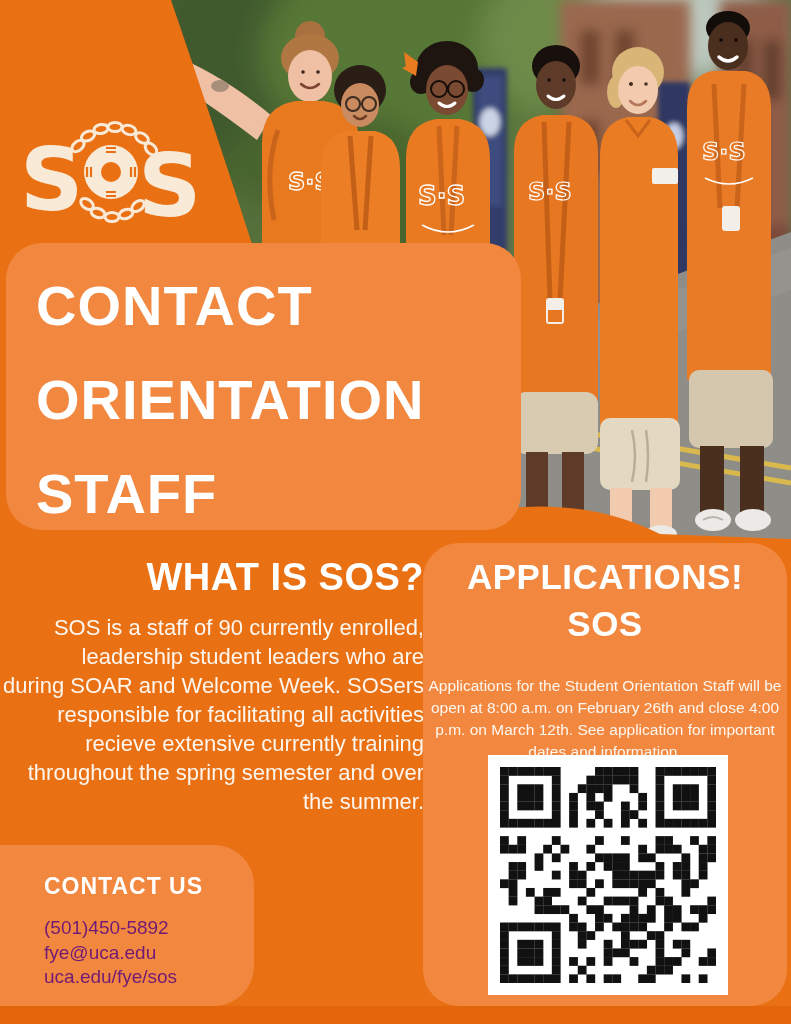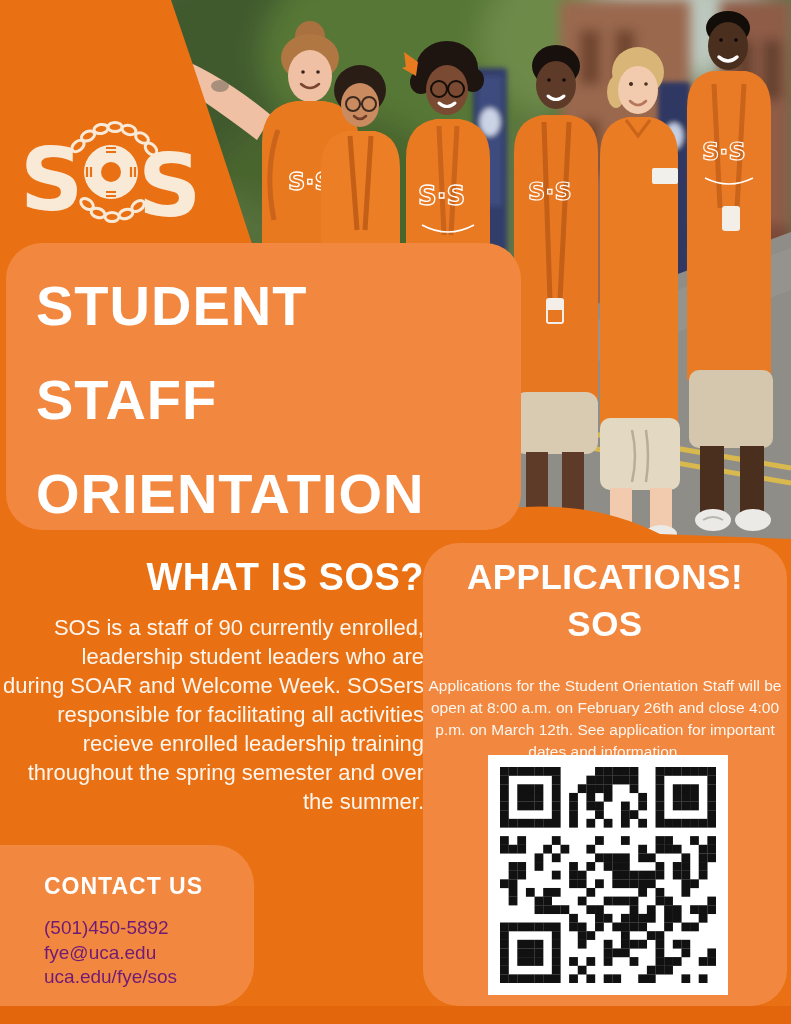--- a/index.html
+++ b/index.html
@@ -238,33 +238,33 @@
           <path d="M73,55 l0,10 M77,55 l0,10"></path>
           <path d="M117,55 l0,10 M121,55 l0,10"></path>
         </g>
       </g>
       <text x="6" y="98" font-family="DejaVu Sans, sans-serif" font-weight="bold" font-size="88" fill="#F9EAD8">S</text>
       <text x="124" y="104" font-family="DejaVu Sans, sans-serif" font-weight="bold" font-size="88" fill="#F9EAD8">S</text>
     </svg>
   </div>
 
   <div class="title-panel">
-    <div class="title-line">STUDENT</div>
+    <div class="title-line">CONTACT</div>
+    <div class="title-line">ORIENTATION</div>
     <div class="title-line">STAFF</div>
-    <div class="title-line">ORIENTATION</div>
   </div>
 
   <div class="what">
     <h2>WHAT IS SOS?</h2>
     <div class="body">
         <div>SOS is a staff of 90 currently enrolled,</div>
         <div>leadership student leaders who are</div>
         <div>during SOAR and Welcome Week. SOSers</div>
         <div>responsible for facilitating all activities</div>
-        <div>recieve enrolled leadership training</div>
+        <div>recieve extensive currently training</div>
         <div>throughout the spring semester and over</div>
         <div>the summer.</div>
       </div>
   </div>
 
   <div class="apps-panel">
     <div class="apps-head">APPLICATIONS!</div>
     <div class="apps-head">SOS</div>
     <div class="apps-body">
         <div>Applications for the Student Orientation Staff will be</div>

